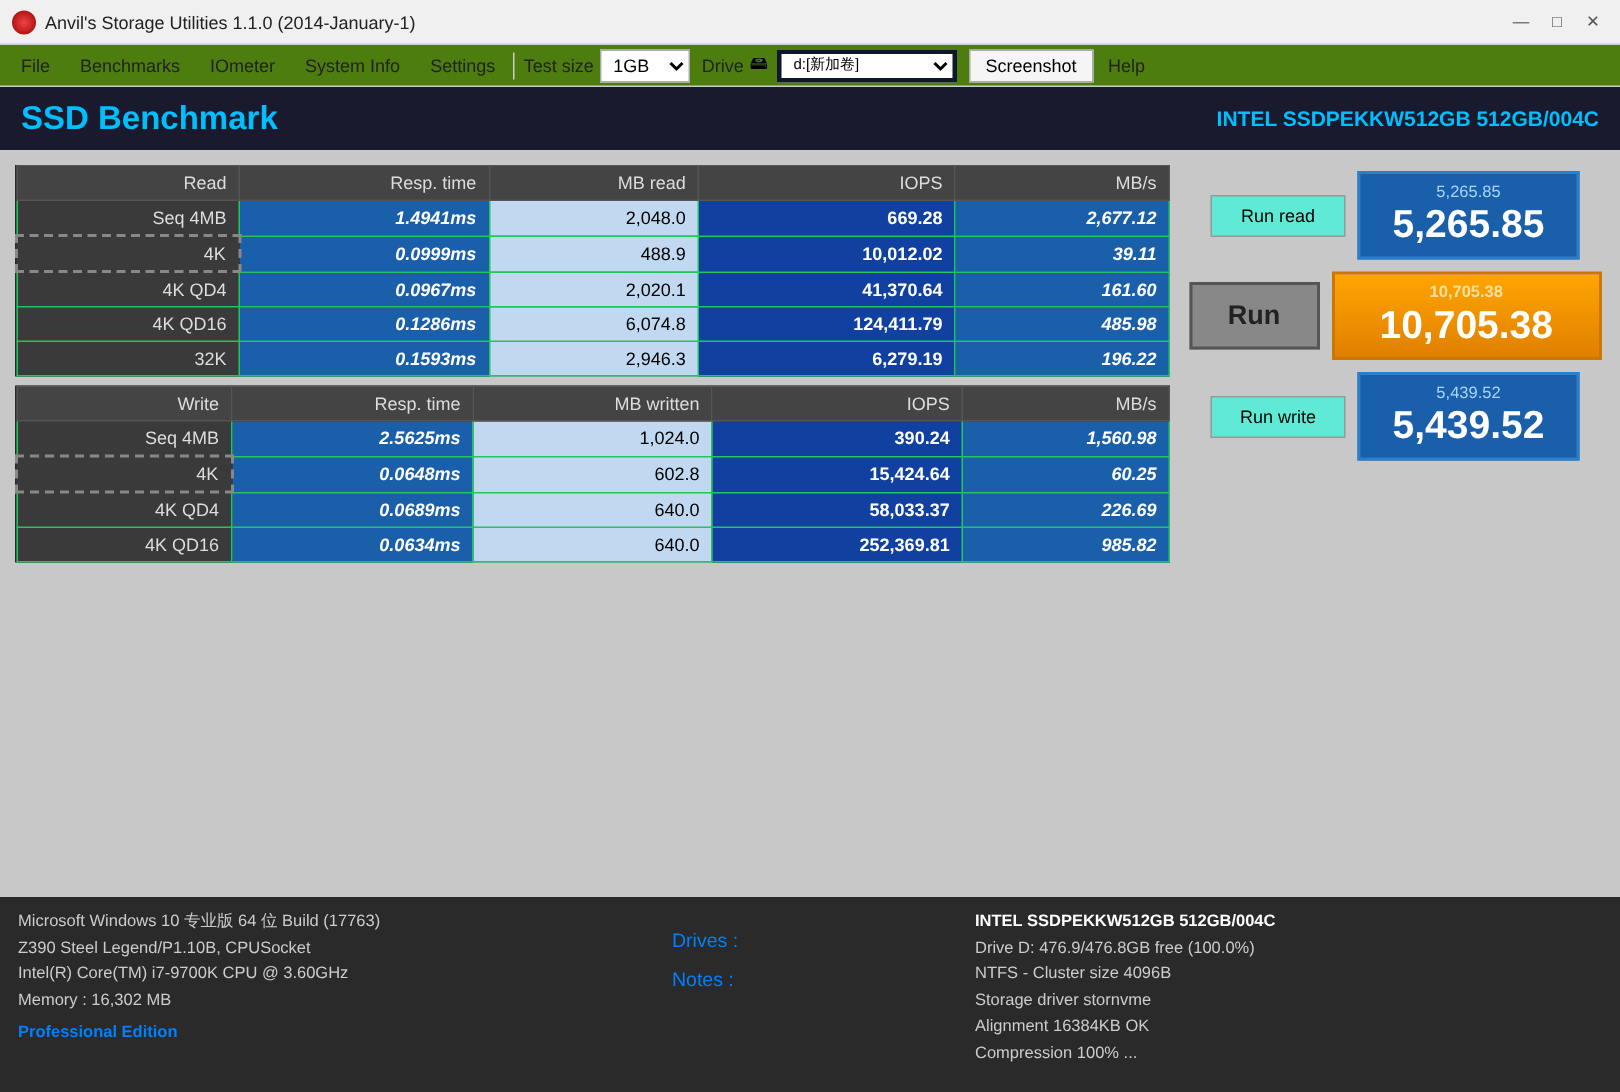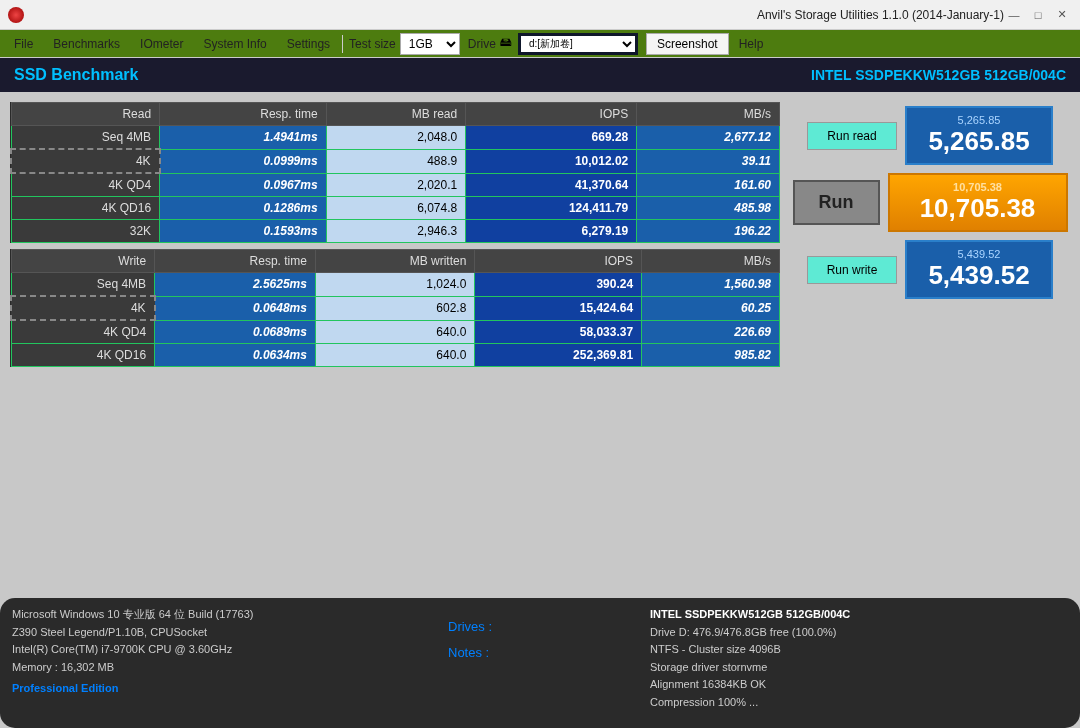--- a/index.html
+++ b/index.html
@@ -25,21 +25,20 @@
       width: 16px; height: 16px;
       background: radial-gradient(circle, #e44, #900);
       border-radius: 50%;
       margin-right: 6px;
       flex-shrink: 0;
     }
     #title-bar .title-text {
       flex: 1;
       font-size: 12px;
       color: #222;
-      text-align: right;
     }
     #title-bar .window-controls {
       display: flex;
       gap: 4px;
     }
     #title-bar .win-btn {
       width: 20px; height: 20px;
       display: flex; align-items: center; justify-content: center;
       font-size: 11px;
       color: #555;
@@ -110,21 +109,21 @@
 
     
     #header-band {
       background: #1a1a2e;
       padding: 8px 14px;
       display: flex;
       align-items: center;
       justify-content: space-between;
     }
     #header-band .ssd-title {
-      font-size: 16px;
+      font-size: 22px;
       font-weight: bold;
       color: #00bfff;
     }
     #header-band .drive-info {
       font-size: 14px;
       font-weight: bold;
       color: #00bfff;
     }
 
     
@@ -264,21 +263,20 @@
       justify-content: center;
     }
 
     
     #footer {
       background: #2a2a2a;
       height: 130px;
       display: flex;
       padding: 8px 12px;
       gap: 10px;
-      border-radius: 15px;
     }
     #footer .footer-left {
       flex: 1;
       color: #ccc;
       font-size: 11px;
       line-height: 1.6;
     }
     #footer .footer-left .pro-edition {
       color: #0080ff;
       font-weight: bold;

